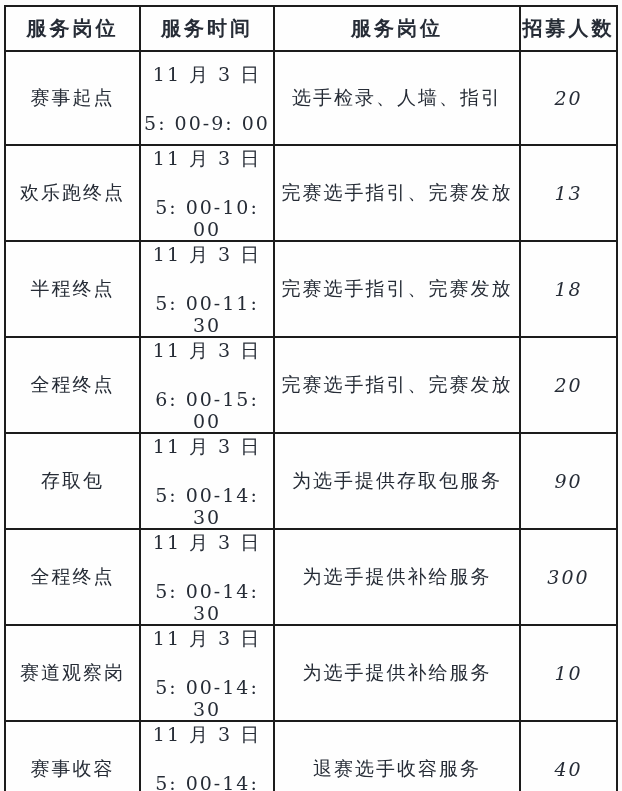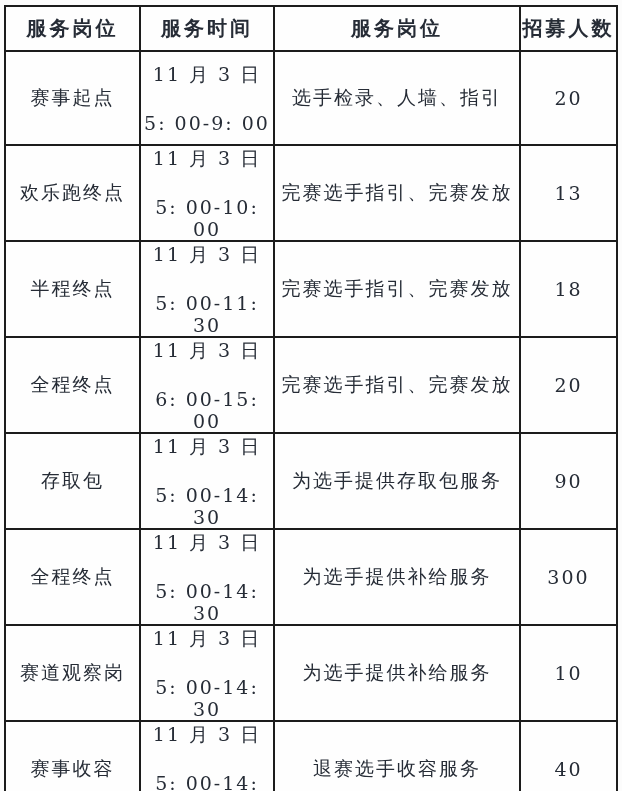--- a/index.html
+++ b/index.html
@@ -42,21 +42,21 @@
   table.recruit td {
     height: 92px;
     font-size: 19px;
     letter-spacing: 2px;
   }
   col.c-position { width: 135px; }
   col.c-time     { width: 134px; }
   col.c-desc     { width: 246px; }
   col.c-count    { width: 97px;  }
   .time-cell .date-line { margin-bottom: 24px; }
-  .count-cell { letter-spacing: 2px; }
+  .count-cell { letter-spacing: 2px; font-style: italic; }
 </style>
 </head>
 <body>
 
 <div class="page">
   <table class="recruit">
     <colgroup>
       <col class="c-position">
       <col class="c-time">
       <col class="c-desc">

